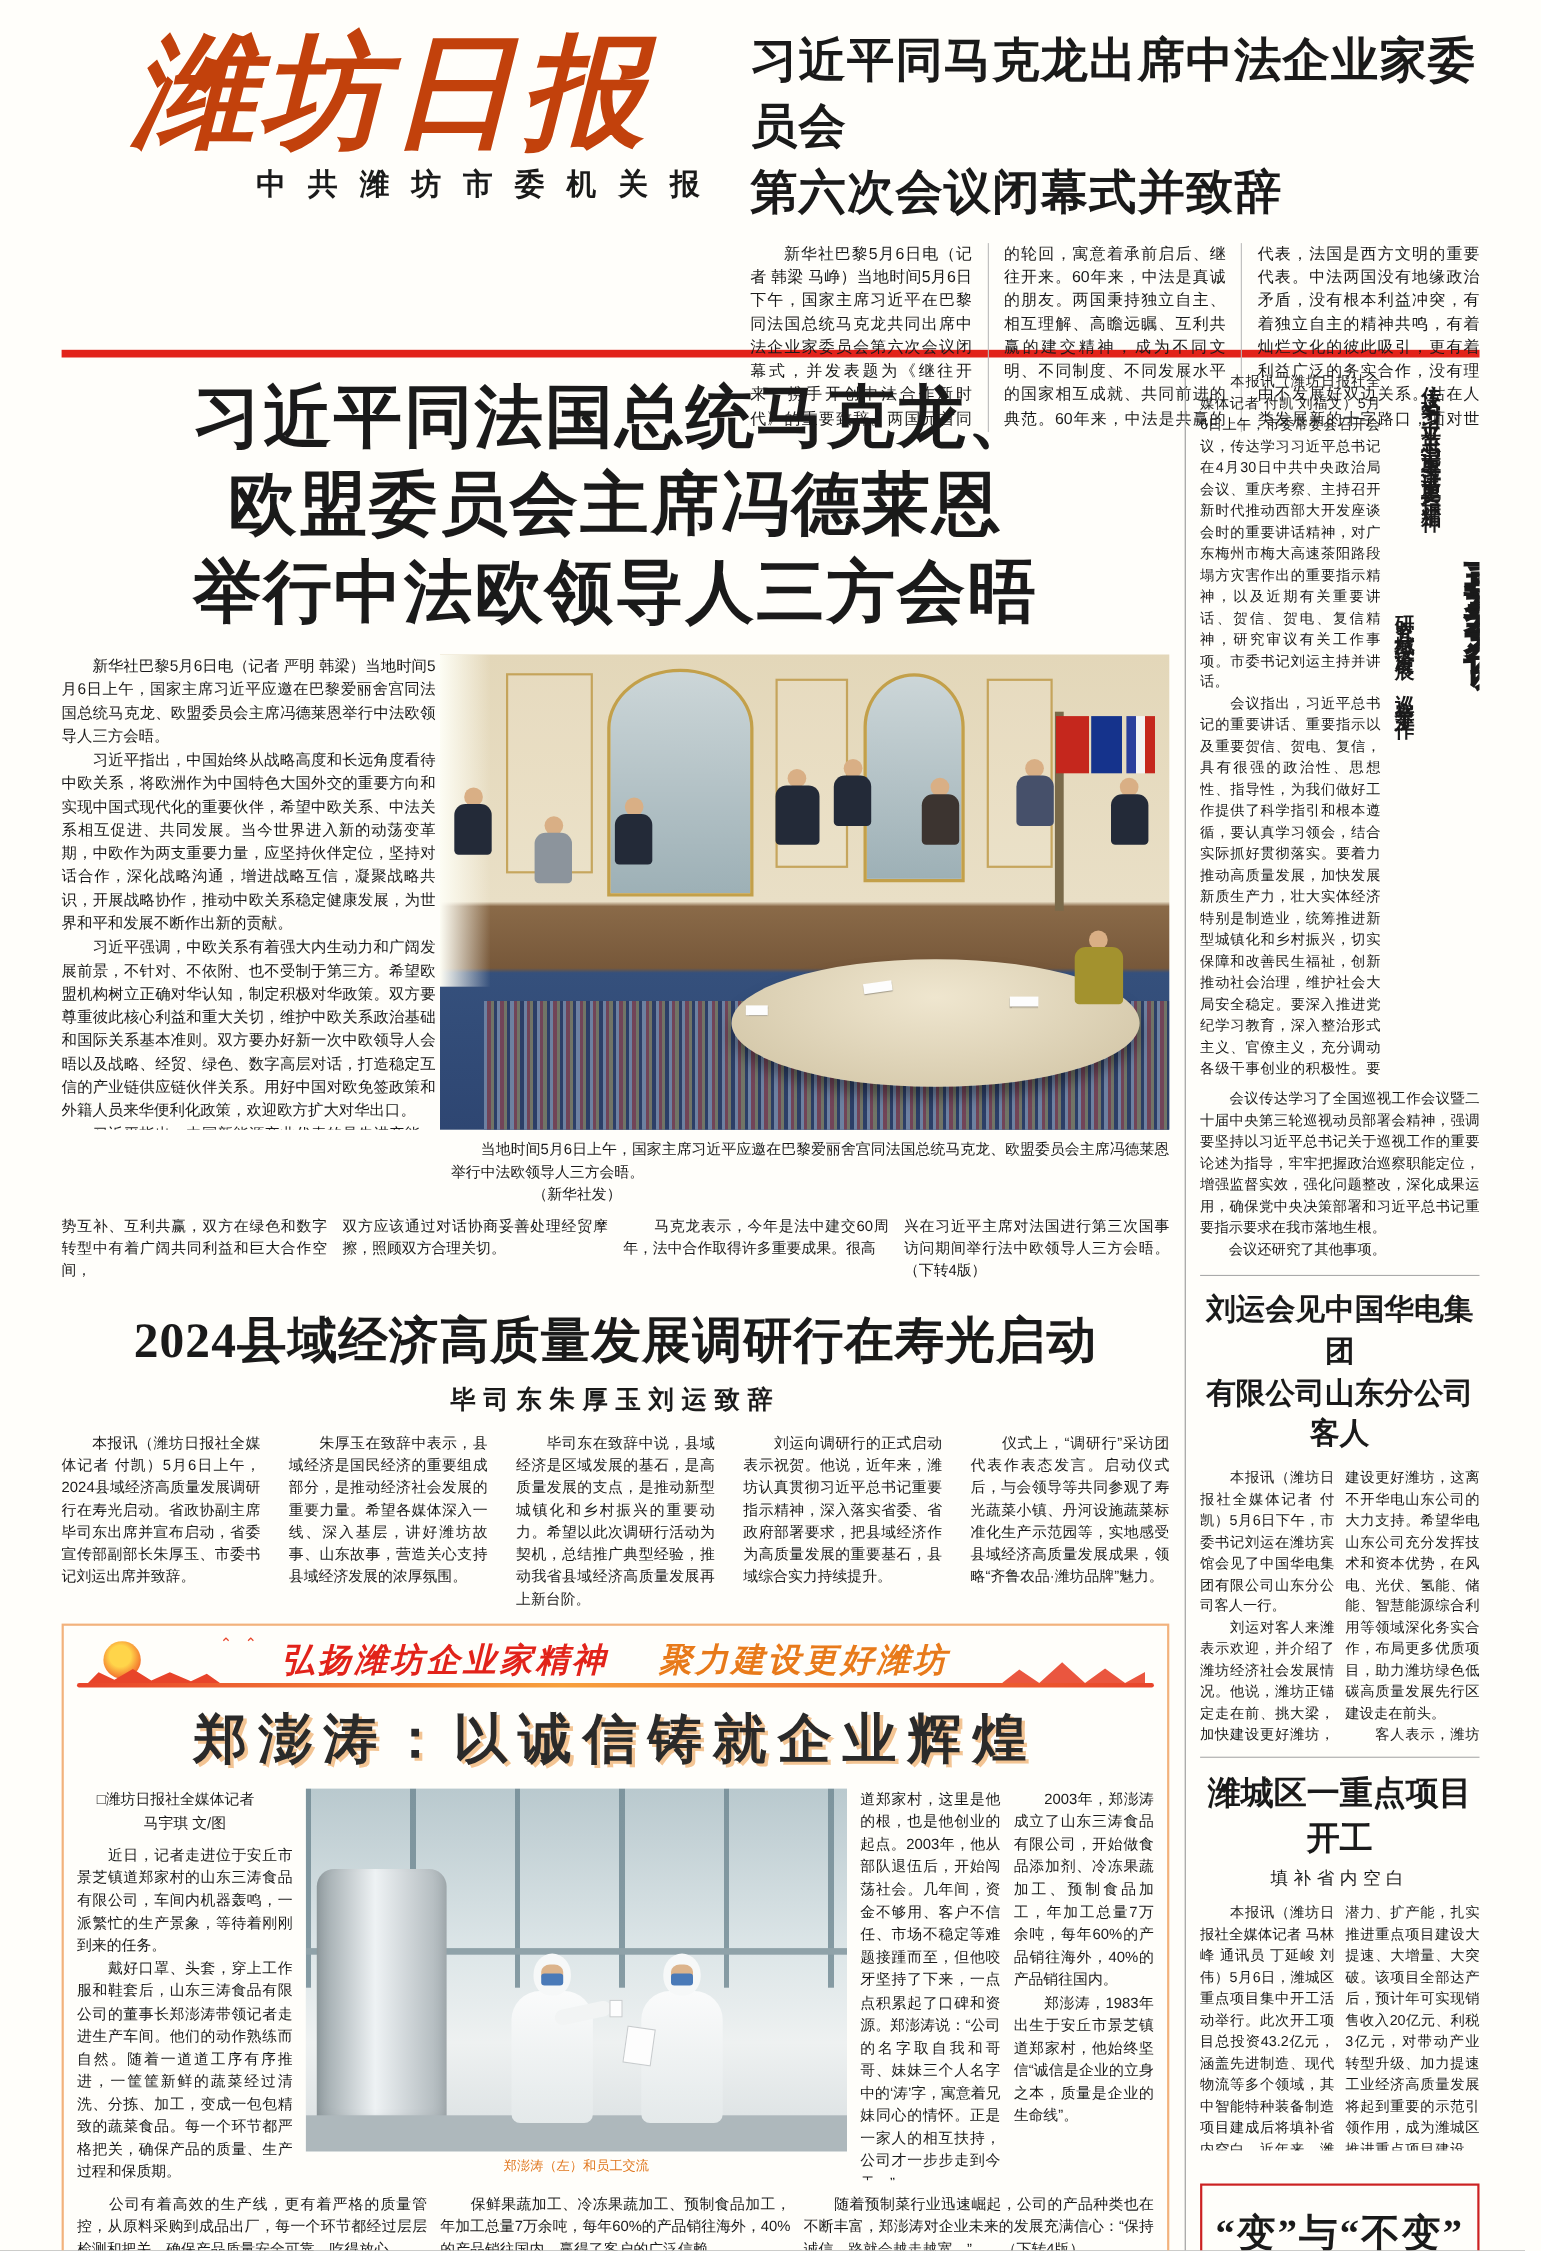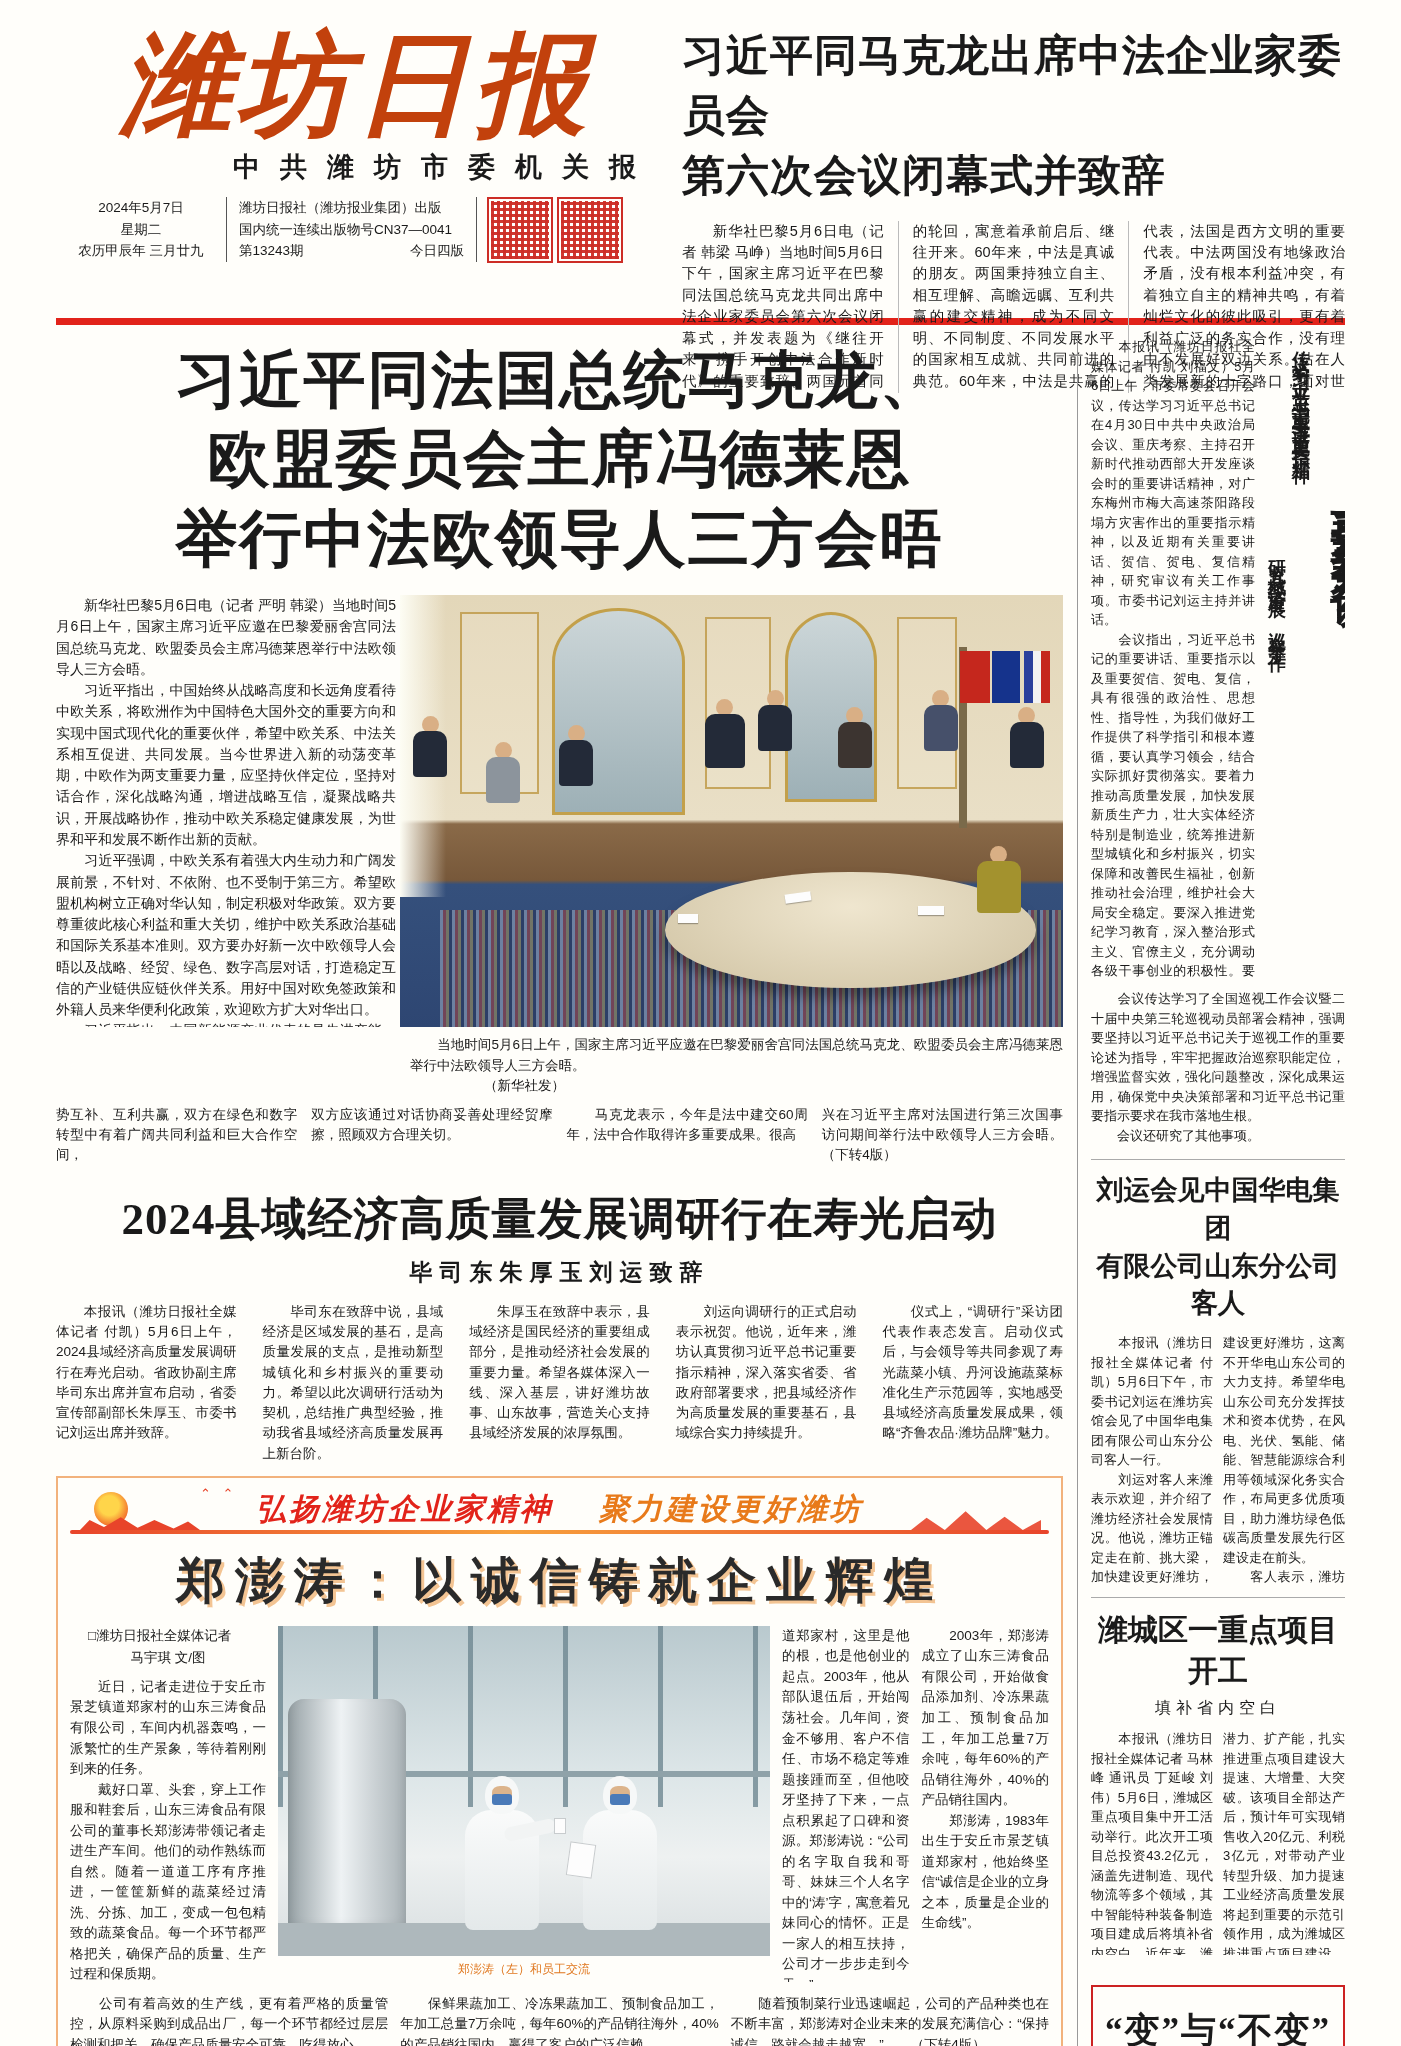--- a/index.html
+++ b/index.html
@@ -133,39 +133,20 @@
 </style>
 </head>
 <body>
 
 <div class="page">
 
   <div class="header">
     <div class="mast">
       <div class="mast-title serif">潍坊日报</div>
       <div class="mast-sub">中共潍坊市委机关报</div>
-      <div class="info-row">
-        <div class="cell-date">
-          <div>2024年5月7日</div>
-          <div>星期二</div>
-          <div>农历甲辰年 三月廿九</div>
-        </div>
-        <div class="cell-pub">
-          <div>潍坊日报社（潍坊报业集团）出版</div>
-          <div>国内统一连续出版物号CN37—0041</div>
-          <div class="pub-issue-row">
-            <span>第13243期</span>
-            <span>今日四版</span>
-          </div>
-        </div>
-        <div class="cell-qr">
-          <div class="qr"></div>
-          <div class="qr"></div>
-        </div>
-      </div>
     </div>
 
     <div class="topstory">
       <div class="ts-h serif">
         <div>习近平同马克龙出席中法企业家委员会</div>
         <div>第六次会议闭幕式并致辞</div>
       </div>
       <div class="ts-cols">
         <div class="ts-col jt">　　新华社巴黎5月6日电（记者 韩梁 马峥）当地时间5月6日下午，国家主席习近平在巴黎同法国总统马克龙共同出席中法企业家委员会第六次会议闭幕式，并发表题为《继往开来，携手开创中法合作新时代》的重要致辞。两国元首同中法企业家代表合影，随后共同步入剧院礼堂。
 　　在热烈的掌声中，习近平发表致辞。
@@ -259,22 +240,22 @@
         <div class="bc jt">势互补、互利共赢，双方在绿色和数字转型中有着广阔共同利益和巨大合作空间，</div>
         <div class="bc jt">双方应该通过对话协商妥善处理经贸摩擦，照顾双方合理关切。</div>
         <div class="bc jt">　　马克龙表示，今年是法中建交60周年，法中合作取得许多重要成果。很高</div>
         <div class="bc jt">兴在习近平主席对法国进行第三次国事访问期间举行法中欧领导人三方会晤。（下转4版）</div>
       </div>
 
       <div class="sg-h serif">2024县域经济高质量发展调研行在寿光启动</div>
       <div class="sg-sub">毕司东朱厚玉刘运致辞</div>
       <div class="sg-cols">
         <div class="sg-col jt">　　本报讯（潍坊日报社全媒体记者 付凯）5月6日上午，2024县域经济高质量发展调研行在寿光启动。省政协副主席毕司东出席并宣布启动，省委宣传部副部长朱厚玉、市委书记刘运出席并致辞。</div>
+        <div class="sg-col jt">　　朱厚玉在致辞中表示，县域经济是国民经济的重要组成部分，是推动经济社会发展的重要力量。希望各媒体深入一线、深入基层，讲好潍坊故事、山东故事，营造关心支持县域经济发展的浓厚氛围。</div>
         <div class="sg-col jt">　　毕司东在致辞中说，县域经济是区域发展的基石，是高质量发展的支点，是推动新型城镇化和乡村振兴的重要动力。希望以此次调研行活动为契机，总结推广典型经验，推动我省县域经济高质量发展再上新台阶。</div>
-        <div class="sg-col jt">　　朱厚玉在致辞中表示，县域经济是国民经济的重要组成部分，是推动经济社会发展的重要力量。希望各媒体深入一线、深入基层，讲好潍坊故事、山东故事，营造关心支持县域经济发展的浓厚氛围。</div>
         <div class="sg-col jt">　　刘运向调研行的正式启动表示祝贺。他说，近年来，潍坊认真贯彻习近平总书记重要指示精神，深入落实省委、省政府部署要求，把县域经济作为高质量发展的重要基石，县域综合实力持续提升。</div>
         <div class="sg-col jt">　　仪式上，“调研行”采访团代表作表态发言。启动仪式后，与会领导等共同参观了寿光蔬菜小镇、丹河设施蔬菜标准化生产示范园等，实地感受县域经济高质量发展成果，领略“齐鲁农品·潍坊品牌”魅力。</div>
       </div>
 
       <div class="feature">
         <div class="banner">
           <div class="banner-sun">
             <div class="disc"></div>
               <div class="wave"></div>
           </div>

